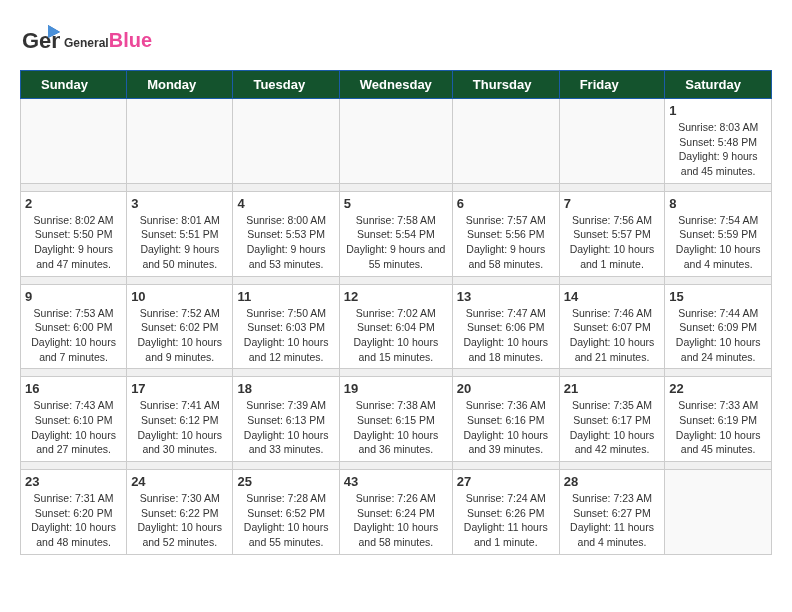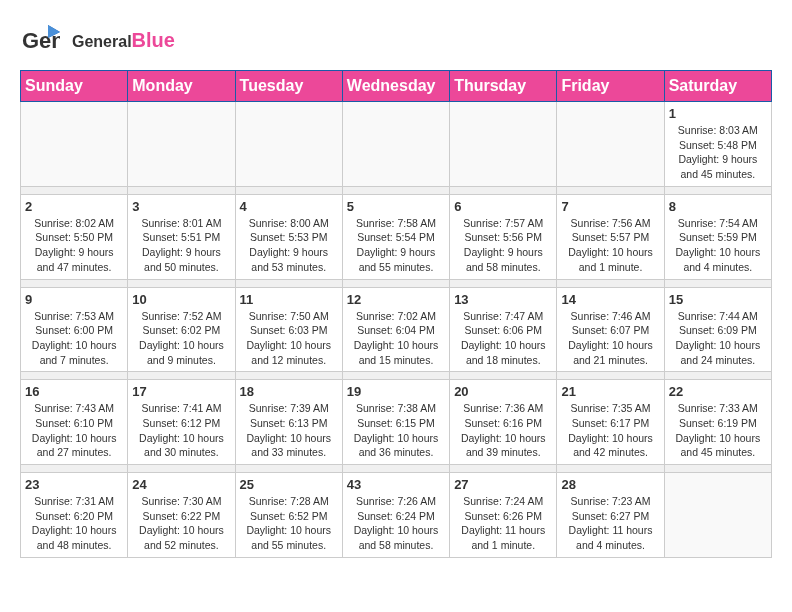--- a/index.html
+++ b/index.html
@@ -32,25 +32,25 @@
     .location {
       font-size: 16px;
       color: #555;
     }
     .calendar {
       width: 100%;
       border-collapse: collapse;
       font-size: 11px;
     }
     .calendar th {
-      background: #ec4899;
+      background: #14532d;
       color: #fff;
-      padding: 6px 4px;
+      padding: 6px 20px;
       text-align: left;
-      font-size: 16px;
+      font-size: 13px;
       border: 1px solid #1a5ba8;
     }
     .calendar td {
       border: 1px solid #ccc;
       vertical-align: top;
       padding: 4px;
       width: calc(100% / 7);
       min-height: 80px;
       background: #fff;
     }
@@ -72,39 +72,39 @@
     }
     .row-separator td {
       height: 8px;
       background: #f0f0f0;
       border: 1px solid #ccc;
       padding: 0;
     }
     .logo-wrapper {
       display: flex;
       align-items: center;
-      gap: 12px;
+      gap: 4px;
     }
   </style>
 </head>
 <body>
 
 <div class="header">
   <div class="logo">
     <div class="logo-wrapper">
       <svg width="40" height="40" viewBox="0 0 40 40">
         <text x="2" y="28" font-size="22" font-weight="bold" fill="#333" font-family="Arial">Gen</text>
         <text x="2" y="28" font-size="22" font-weight="bold" fill="#333" font-family="Arial" dx="0" dy="0">
         </text>
 
         <polygon points="28,5 40,12 28,18" fill="#1a5ba8"></polygon>
         <polygon points="28,5 40,12 28,18 28,12" fill="#4a90d9"></polygon>
       </svg>
       <div>
-        <span style="font-size:16px; font-weight:bold; color:#333;">General</span><span style="font-size:20px; font-weight:bold; color:#ec4899;">Blue</span>
+        <span style="font-size:12px; font-weight:bold; color:#333;">General</span><span style="font-size:20px; font-weight:bold; color:#ec4899;">Blue</span>
       </div>
     </div>
   </div>
   <div class="title-block">
     <div class="month-title"></div>
     <div class="location"></div>
   </div>
 </div>
 
 <table class="calendar">

